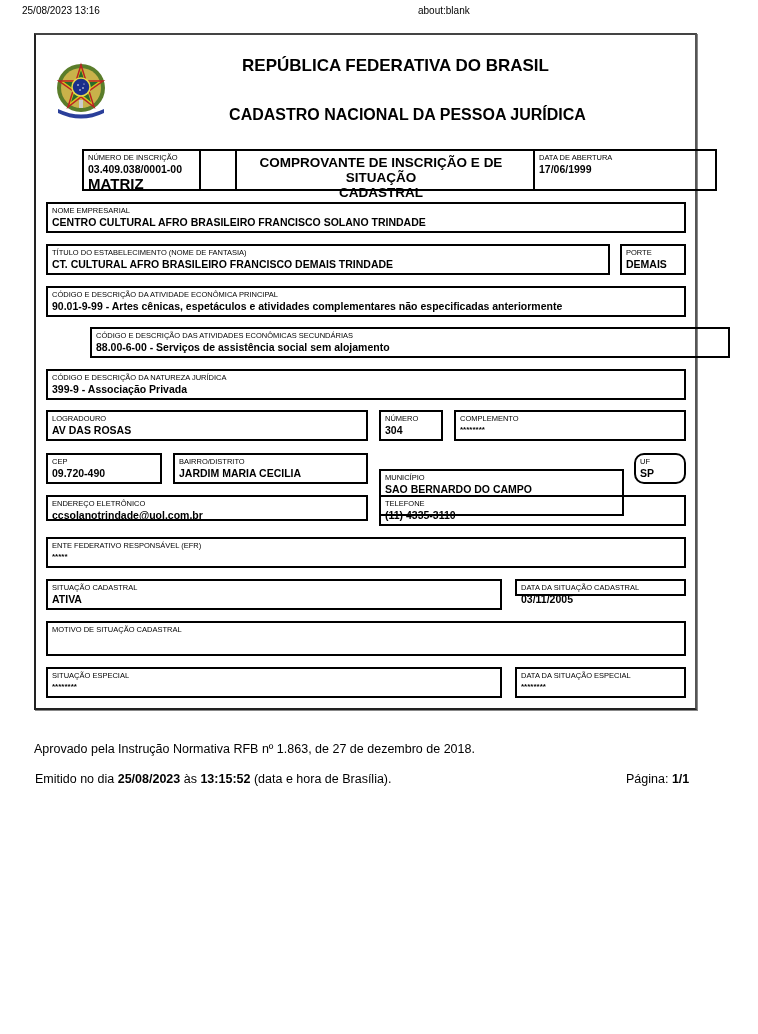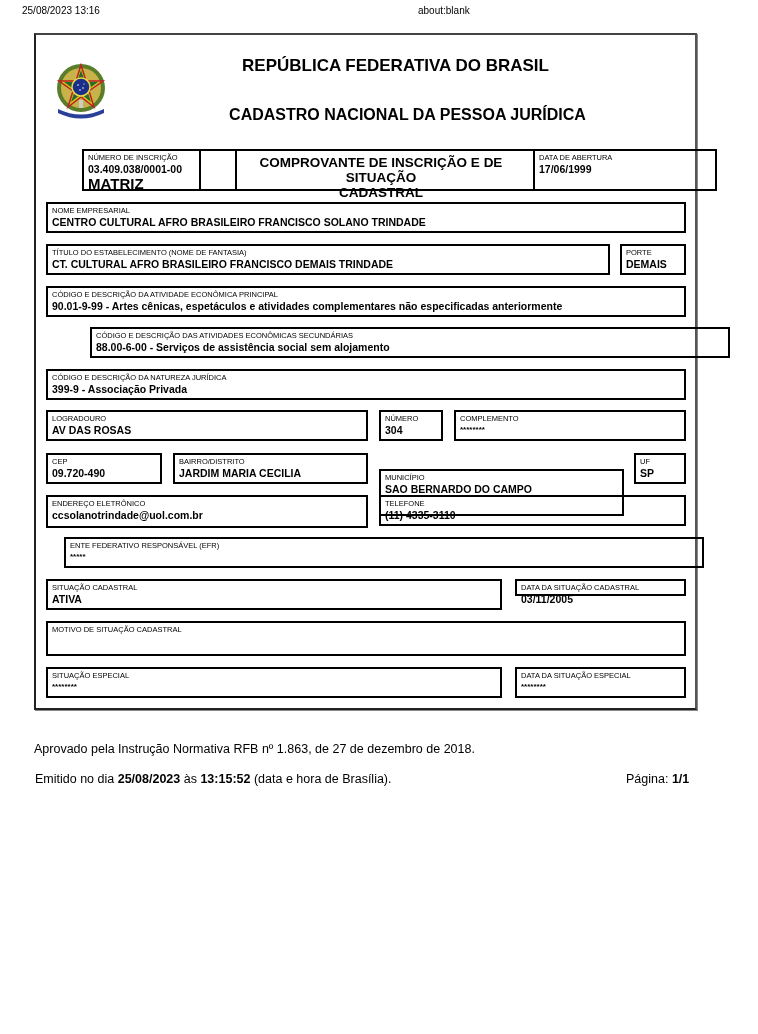--- a/index.html
+++ b/index.html
@@ -107,35 +107,35 @@
     <div class="val">09.720-490</div>
   </div>
   <div class="box" style="left:137px; top:418px; width:195px; height:31px;">
     <div class="lbl">BAIRRO/DISTRITO</div>
     <div class="val">JARDIM MARIA CECILIA</div>
   </div>
   <div class="box" style="left:343px; top:434px; width:245px; height:47px;">
     <div class="lbl">MUNICÍPIO</div>
     <div class="val">SAO BERNARDO DO CAMPO</div>
   </div>
-  <div class="box" style="left:598px; top:418px; width:52px; height:31px;">
+  <div class="box" style="left:598px; top:418px; width:52px; height:31px;border-radius:10px;">
     <div class="lbl">UF</div>
     <div class="val">SP</div>
   </div>
 
-  <div class="box" style="left:10px; top:460px; width:322px; height:33px;">
+  <div class="box" style="left:10px; top:460px; width:322px; height:26px;">
     <div class="lbl">ENDEREÇO ELETRÔNICO</div>
     <div class="val">ccsolanotrindade@uol.com.br</div>
   </div>
   <div class="box" style="left:343px; top:460px; width:307px; height:31px;">
     <div class="lbl">TELEFONE</div>
     <div class="val">(11) 4335-3110</div>
   </div>
 
-  <div class="box" style="left:28px; top:502px; width:640px; height:31px;">
+  <div class="box" style="left:10px; top:502px; width:640px; height:31px;">
     <div class="lbl">ENTE FEDERATIVO RESPONSÁVEL (EFR)</div>
     <div class="val stars">*****</div>
   </div>
 
   <div class="box" style="left:10px; top:544px; width:456px; height:31px;">
     <div class="lbl">SITUAÇÃO CADASTRAL</div>
     <div class="val">ATIVA</div>
   </div>
   <div class="box" style="left:479px; top:544px; width:171px; height:17px;">
     <div class="lbl">DATA DA SITUAÇÃO CADASTRAL</div>

